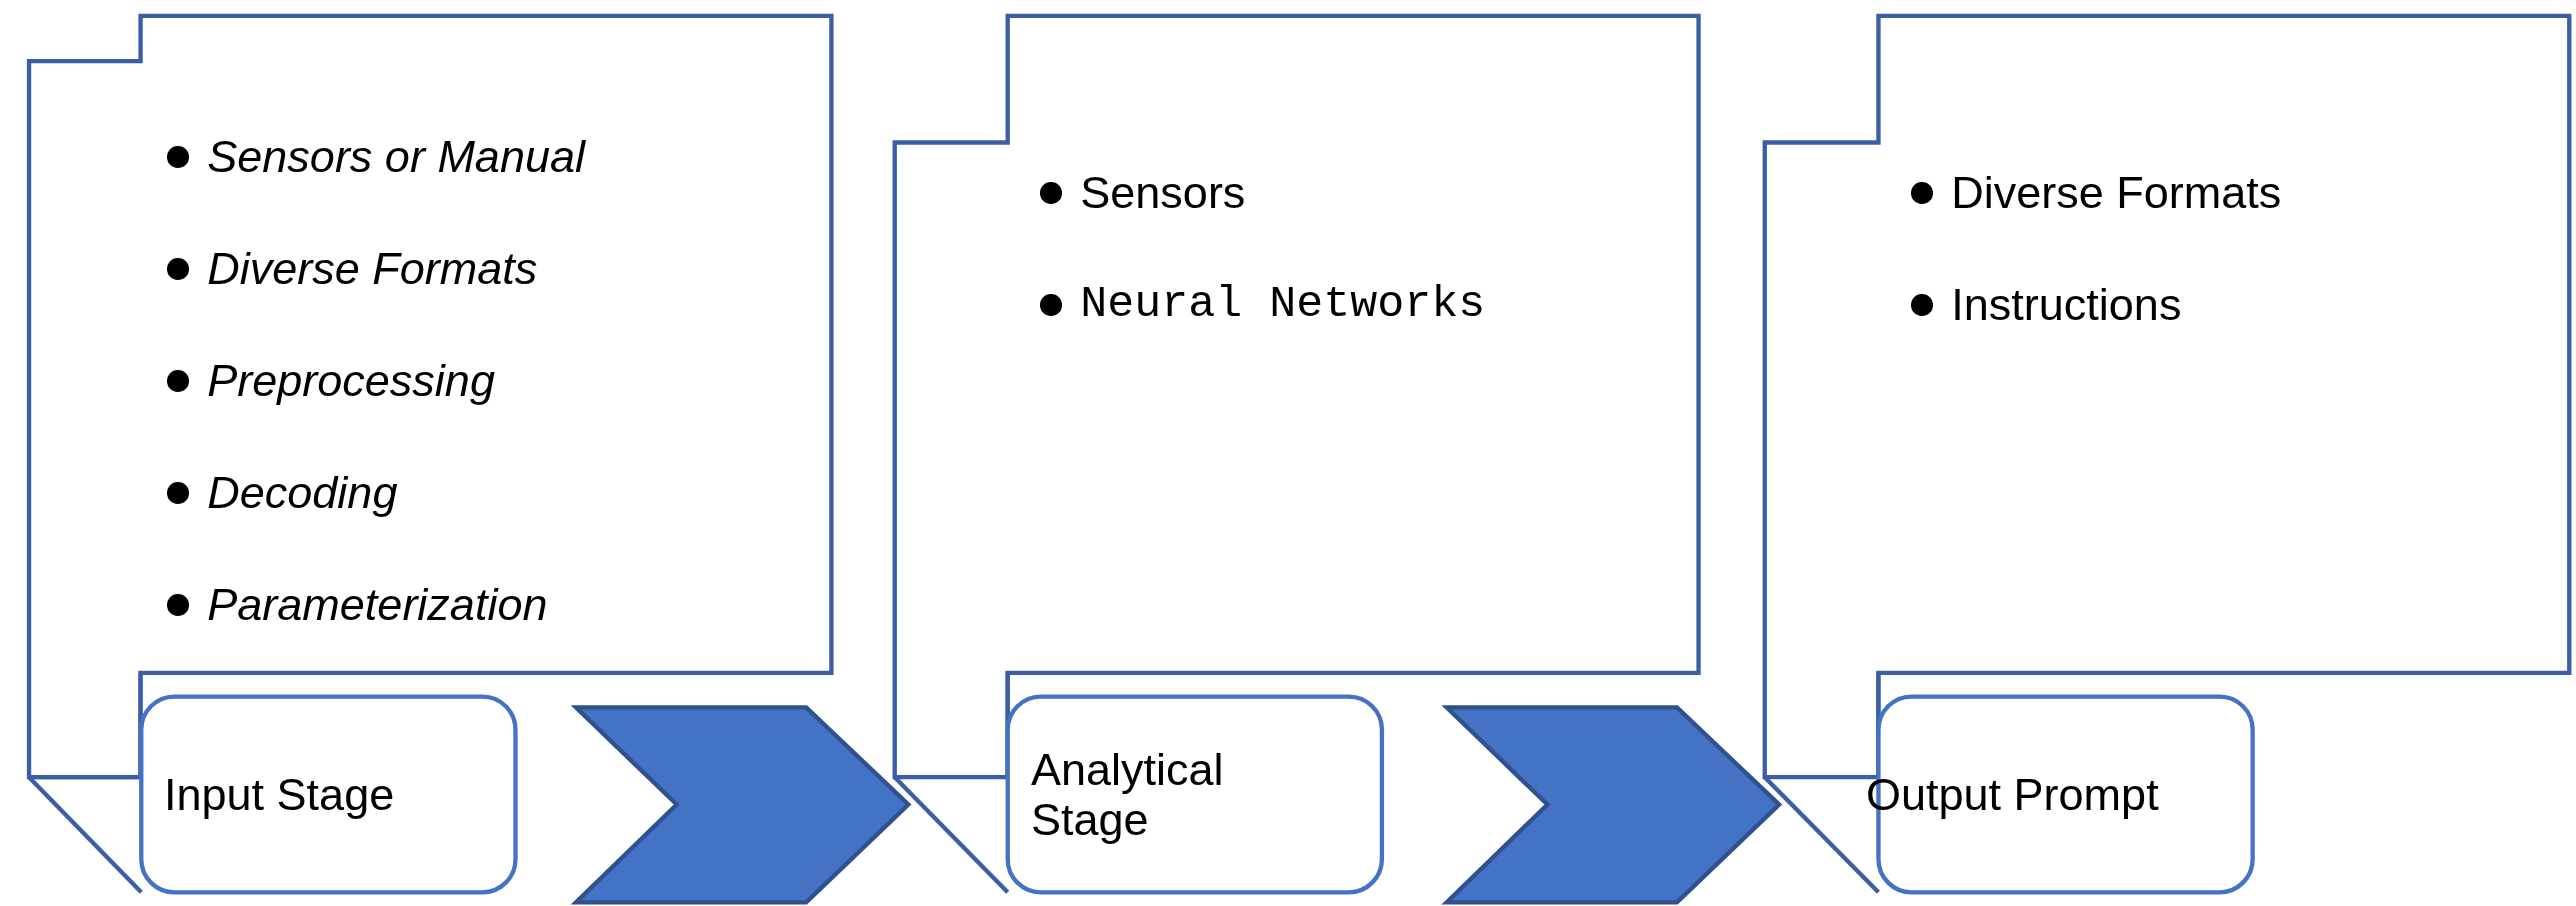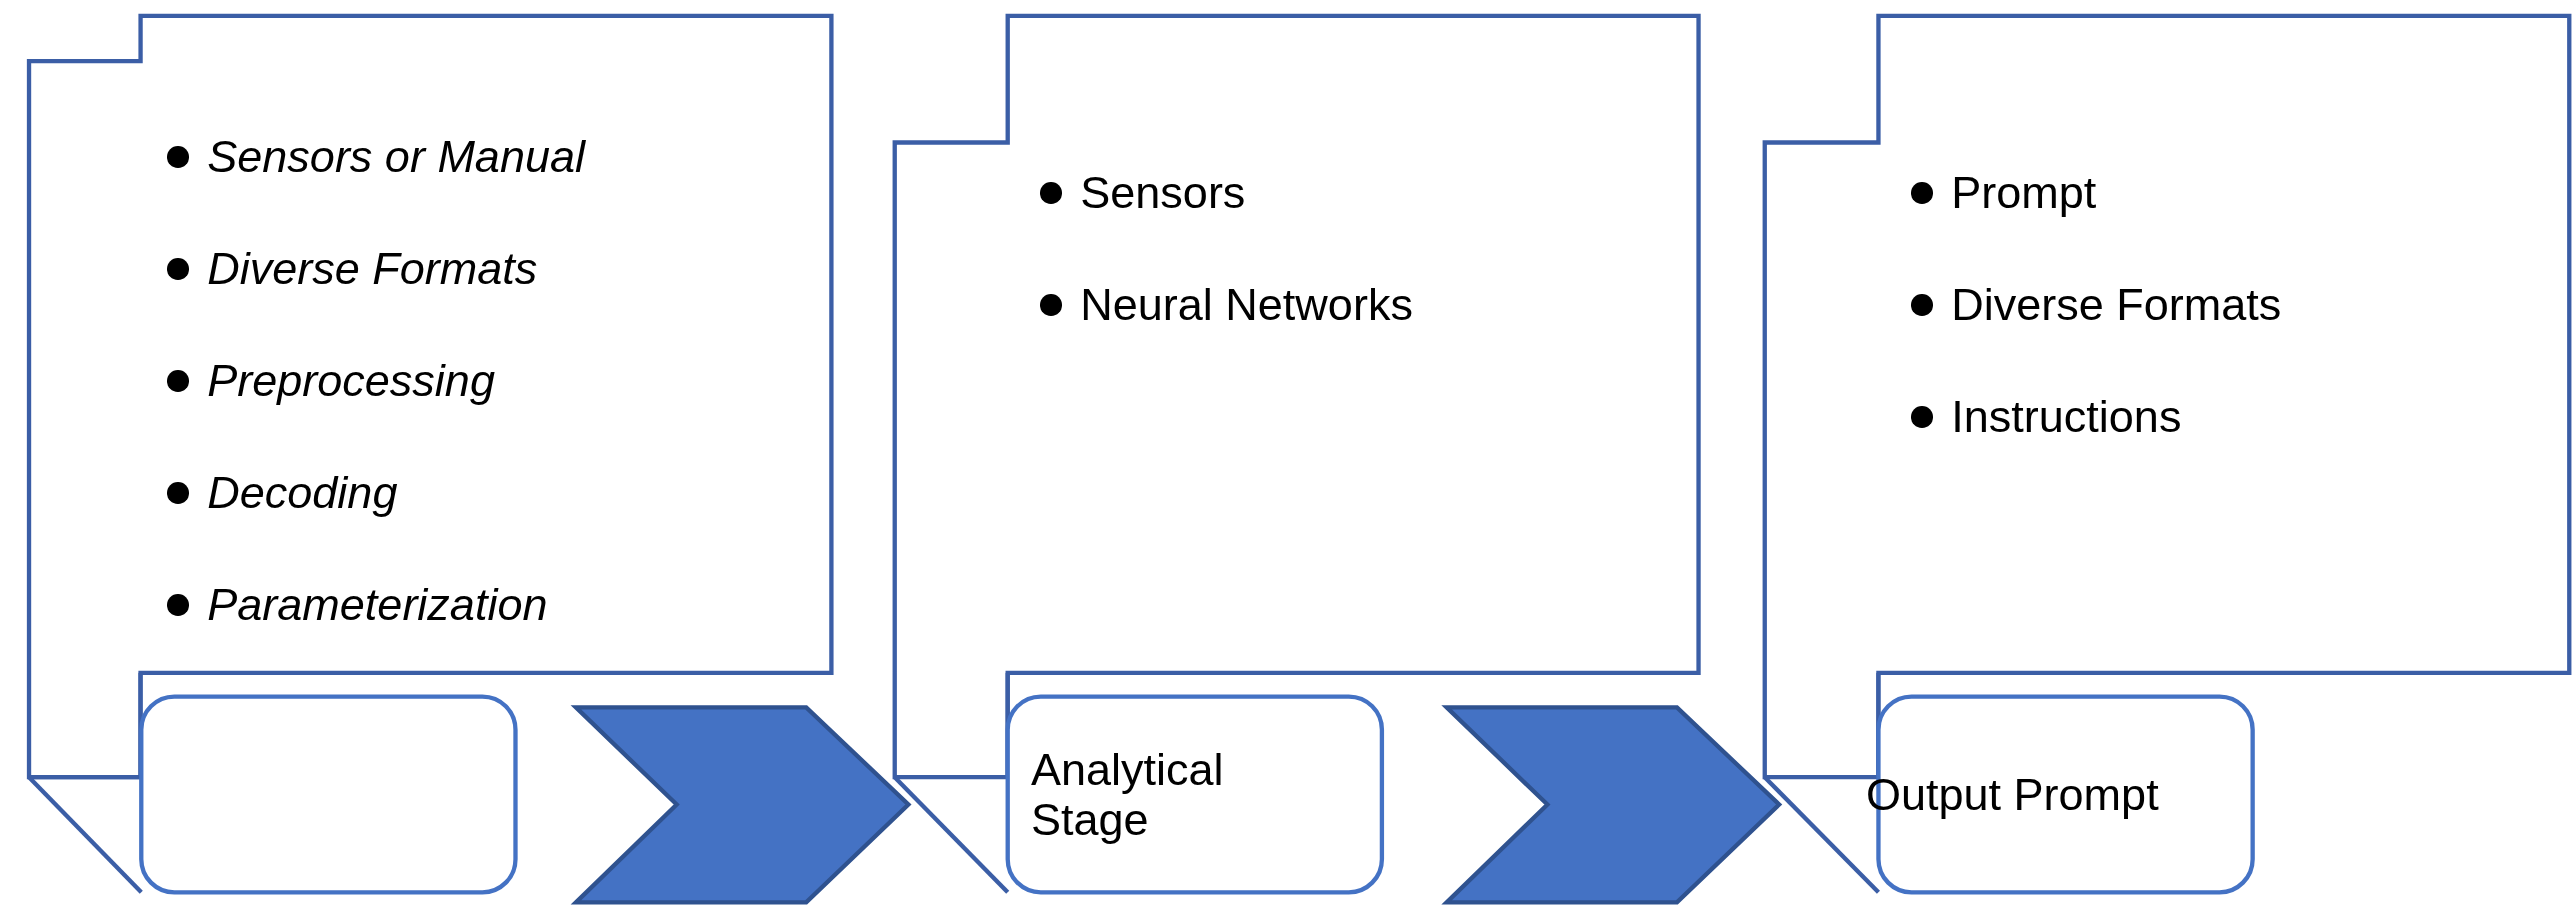--- a/index.html
+++ b/index.html
@@ -107,41 +107,38 @@
       <span class="bullet-dot"></span>
       <span class="bullet-label">Parameterization</span>
     </div>
   </div>
 
   <div class="bullets" style="left:1040px;top:137px;width:648px;">
     <div class="bullet-row" style="height:112px;">
       <span class="bullet-dot"></span>
       <span class="bullet-label">Sensors</span>
     </div>
-    <div class="bullet-row" style="height:112px;">
+    <div class="bullet-row" style="height:112px;font-family:Liberation Mono, monospace;">
       <span class="bullet-dot"></span>
       <span class="bullet-label">Neural Networks</span>
     </div>
   </div>
 
   <div class="bullets" style="left:1911px;top:137px;width:648px;">
-    <div class="bullet-row" style="height:112px;">
-      <span class="bullet-dot"></span>
-      <span class="bullet-label">Prompt</span>
-    </div>
     <div class="bullet-row" style="height:112px;">
       <span class="bullet-dot"></span>
       <span class="bullet-label">Diverse Formats</span>
     </div>
     <div class="bullet-row" style="height:112px;text-align:right;">
       <span class="bullet-dot"></span>
       <span class="bullet-label">Instructions</span>
     </div>
   </div>
 
+  <div class="pill-label" style="left:164px;top:697px;width:374px;height:196px;">Input Stage</div>
 
   <div class="pill-label" style="left:1031px;top:697px;width:374px;height:196px;">Analytical
 Stage</div>
 
   <div class="pill-label" style="left:1866px;top:697px;width:403px;height:196px;">Output Prompt</div>
 
 </div>
 
 
 </body></html>

